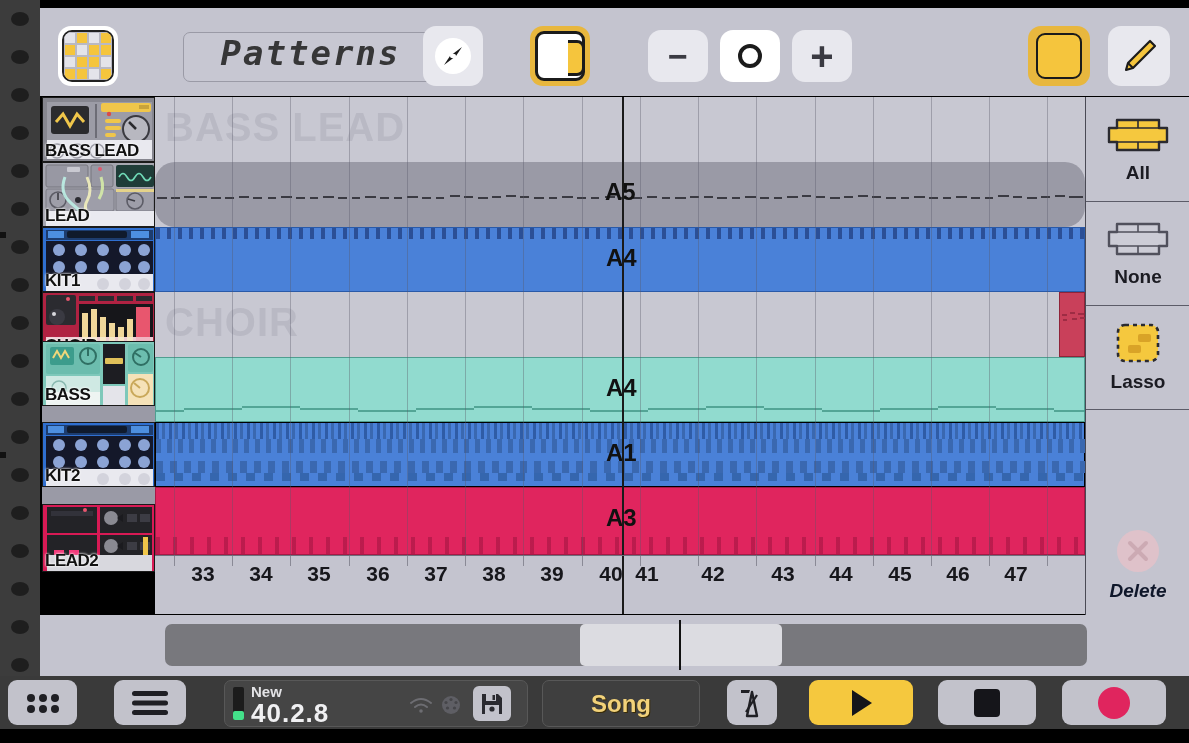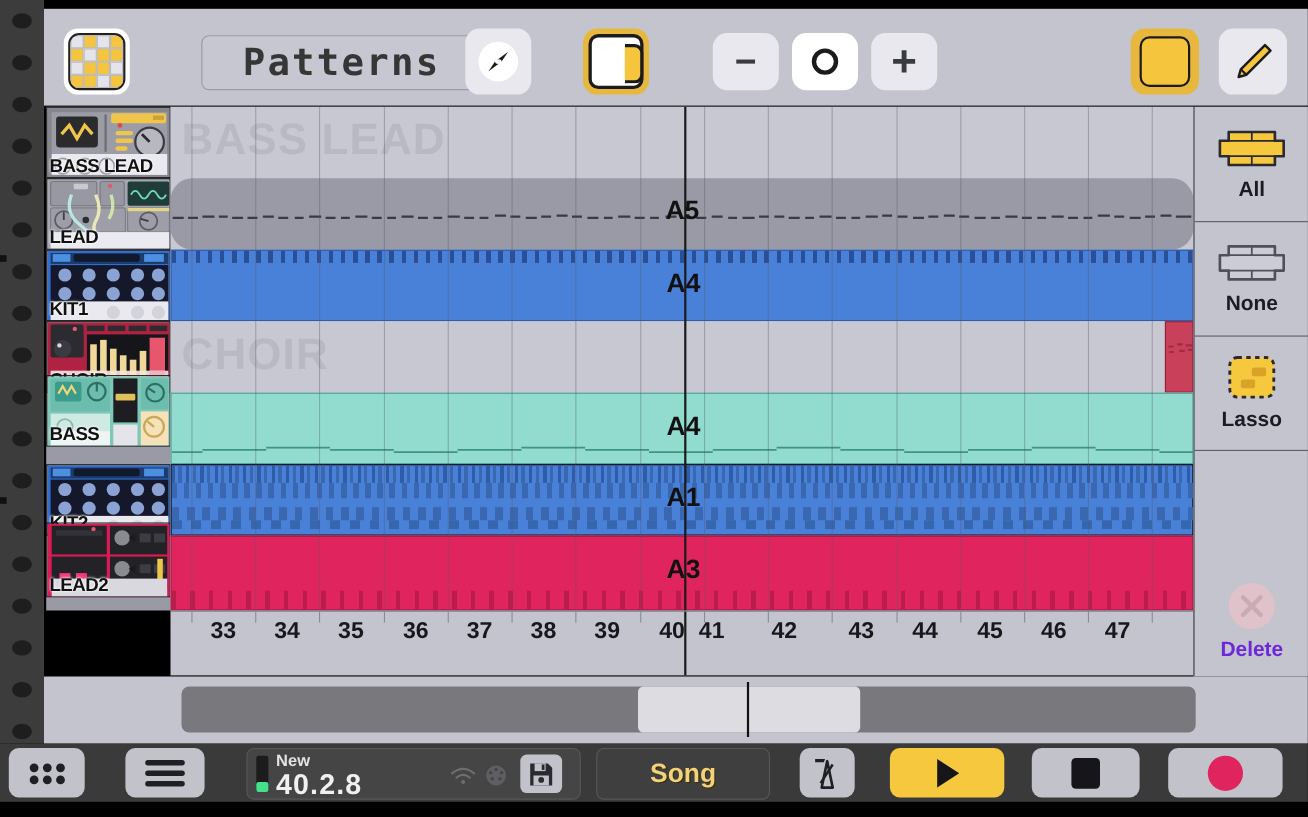--- a/index.html
+++ b/index.html
@@ -23,21 +23,21 @@
 
   
   .pgrid{width:48px;height:48px;border-radius:10px;border:2px solid #222;
          overflow:hidden;display:grid;grid-template-columns:repeat(4,1fr);
          grid-template-rows:repeat(4,1fr);background:#d9d9e0;}
   .pgrid i{display:block;border:.5px solid #b9b9c4;}
 
   
   .lcd{position:absolute;left:143px;top:24px;width:253px;height:48px;
        border:1px solid #9a9aa6;border-radius:7px;background:#c7c7d2;
-       display:flex;align-items:center;justify-content:center;}
+       display:flex;justify-content:center;font-style:italic;}
   .lcd span{font-size:34px;letter-spacing:2px;color:#2a2a2a;font-weight:700;
             font-family:"DejaVu Sans Mono",monospace;
             -webkit-text-stroke:0px;opacity:.92;}
 
   .dot-circ{width:36px;height:36px;border-radius:50%;background:#fff;
             display:flex;align-items:center;justify-content:center;}
 
   .pagecard{width:44px;height:44px;border-radius:9px;border:3px solid #1b1b1b;
             background:#fff;position:relative;}
   .pagecard:after{content:"";position:absolute;right:-3px;top:6px;width:14px;
@@ -75,21 +75,21 @@
               transform:translateX(-50%);}
   .ruler .tick{position:absolute;top:0;width:1px;height:10px;background:#8a8a96;}
 
   
   .rail{position:absolute;left:1085px;top:97px;width:104px;height:518px;
         background:#c4c4cf;border-left:1.5px solid #4a4a55;}
   .railbtn{position:absolute;left:0;width:104px;height:104px;
            border-bottom:1.5px solid #5c5c68;
            display:flex;flex-direction:column;align-items:center;justify-content:center;gap:6px;}
   .railbtn .cap{font-size:19px;font-weight:700;color:#1b1b22;}
-  .railbtn.dim .cap{color:#6d28d9;}
+  .railbtn.dim .cap{color:#0f172a;font-style:italic;}
 
   
   .botstrip{position:absolute;left:40px;top:615px;width:1149px;height:61px;
             background:#c4c4cf;}
   .follow{position:absolute;left:13px;top:11px;width:105px;height:38px;
           border-radius:8px;background:#f0bb42;display:flex;align-items:center;
           justify-content:center;font-size:19px;font-weight:700;color:#1d1d24;}
   .strack{position:absolute;left:125px;top:9px;width:922px;height:42px;
           border-radius:7px;background:#78787d;}
   .sthumb{position:absolute;left:415px;top:0;width:202px;height:42px;
@@ -374,21 +374,21 @@
           <circle cx="101" cy="39" r="6" fill="#8ba3d4"></circle>
           <rect x="3" y="46" width="107" height="17" fill="#e9e9ef"></rect>
           <circle cx="60" cy="56" r="6" fill="#d3d3dc"></circle>
             <circle cx="82" cy="56" r="6" fill="#d3d3dc"></circle>
           <circle cx="101" cy="56" r="6" fill="#d3d3dc"></circle>
         </svg>
       </div>
       <div class="nm">KIT2</div>
     </div>
 
-    <div class="track" style="top:378px;height:68px;">
+    <div class="track" style="top:407px;height:68px;">
       <div class="art">
         <svg width="113" height="68" viewBox="0 0 113 68">
           <rect width="113" height="68" fill="#d81a55"></rect>
           <rect x="4" y="2" width="50" height="26" fill="#232327"></rect>
           <rect x="8" y="6" width="42" height="5" fill="#32323a"></rect>
           <circle cx="42" cy="5" r="2" fill="#e8566e"></circle>
           <rect x="57" y="2" width="52" height="26" fill="#232327"></rect>
           <circle cx="68" cy="13" r="7" fill="#8a8a92"></circle>
           <path d="M74 13 l6 -4 v8 z" fill="#1b1b1f"></path>
           <rect x="84" y="9" width="10" height="8" fill="#3c3c44"></rect>

